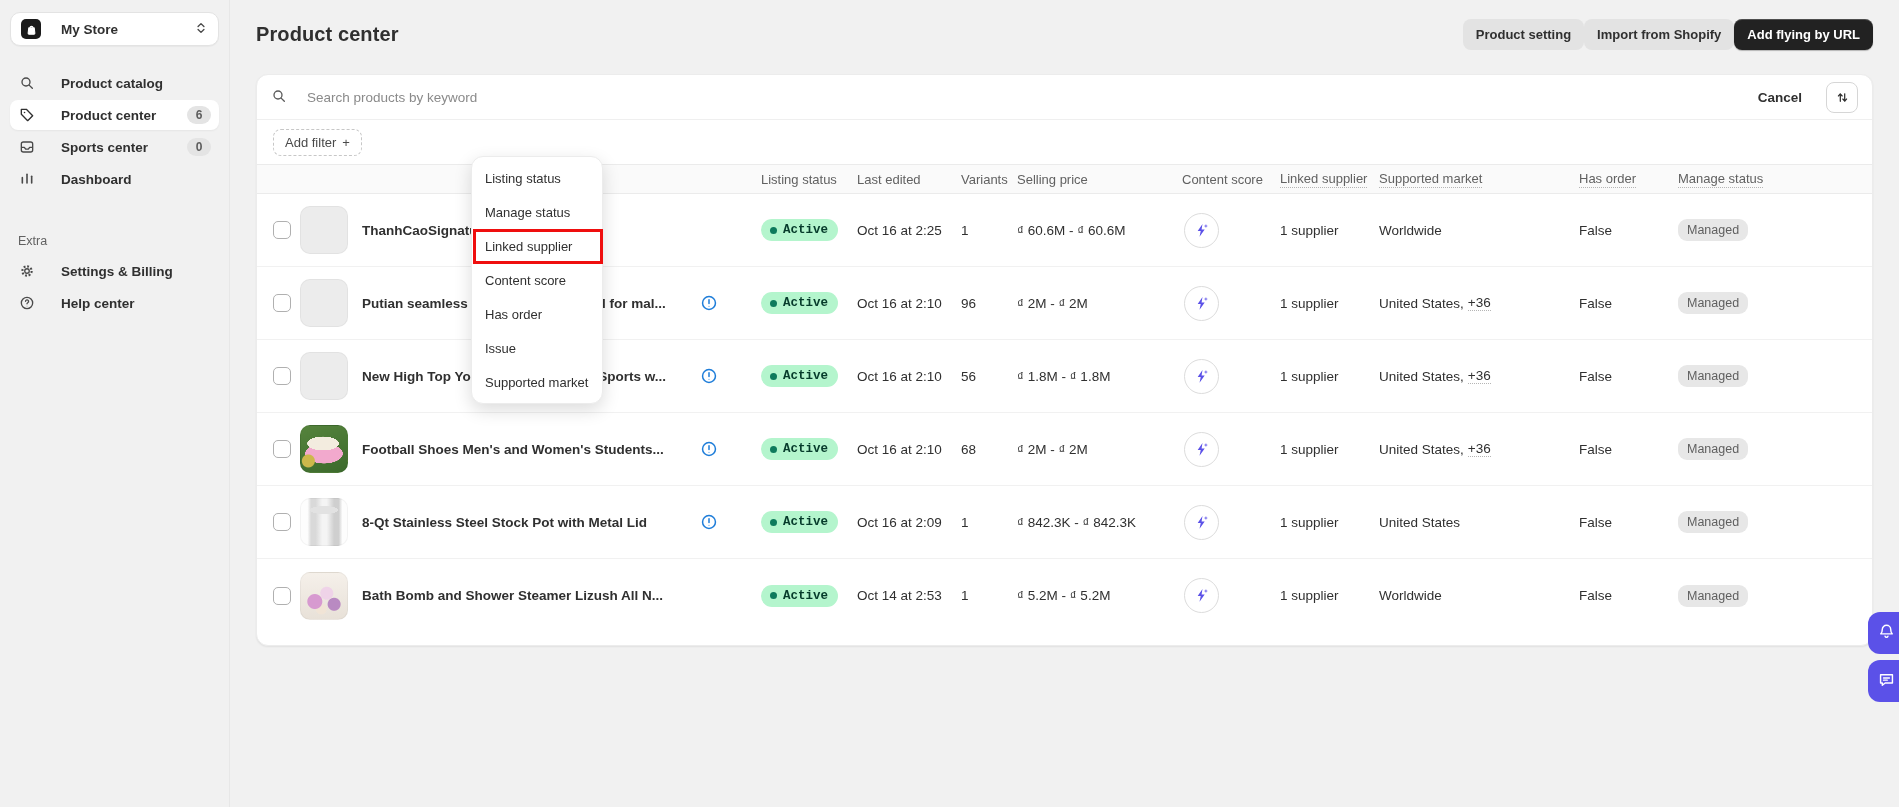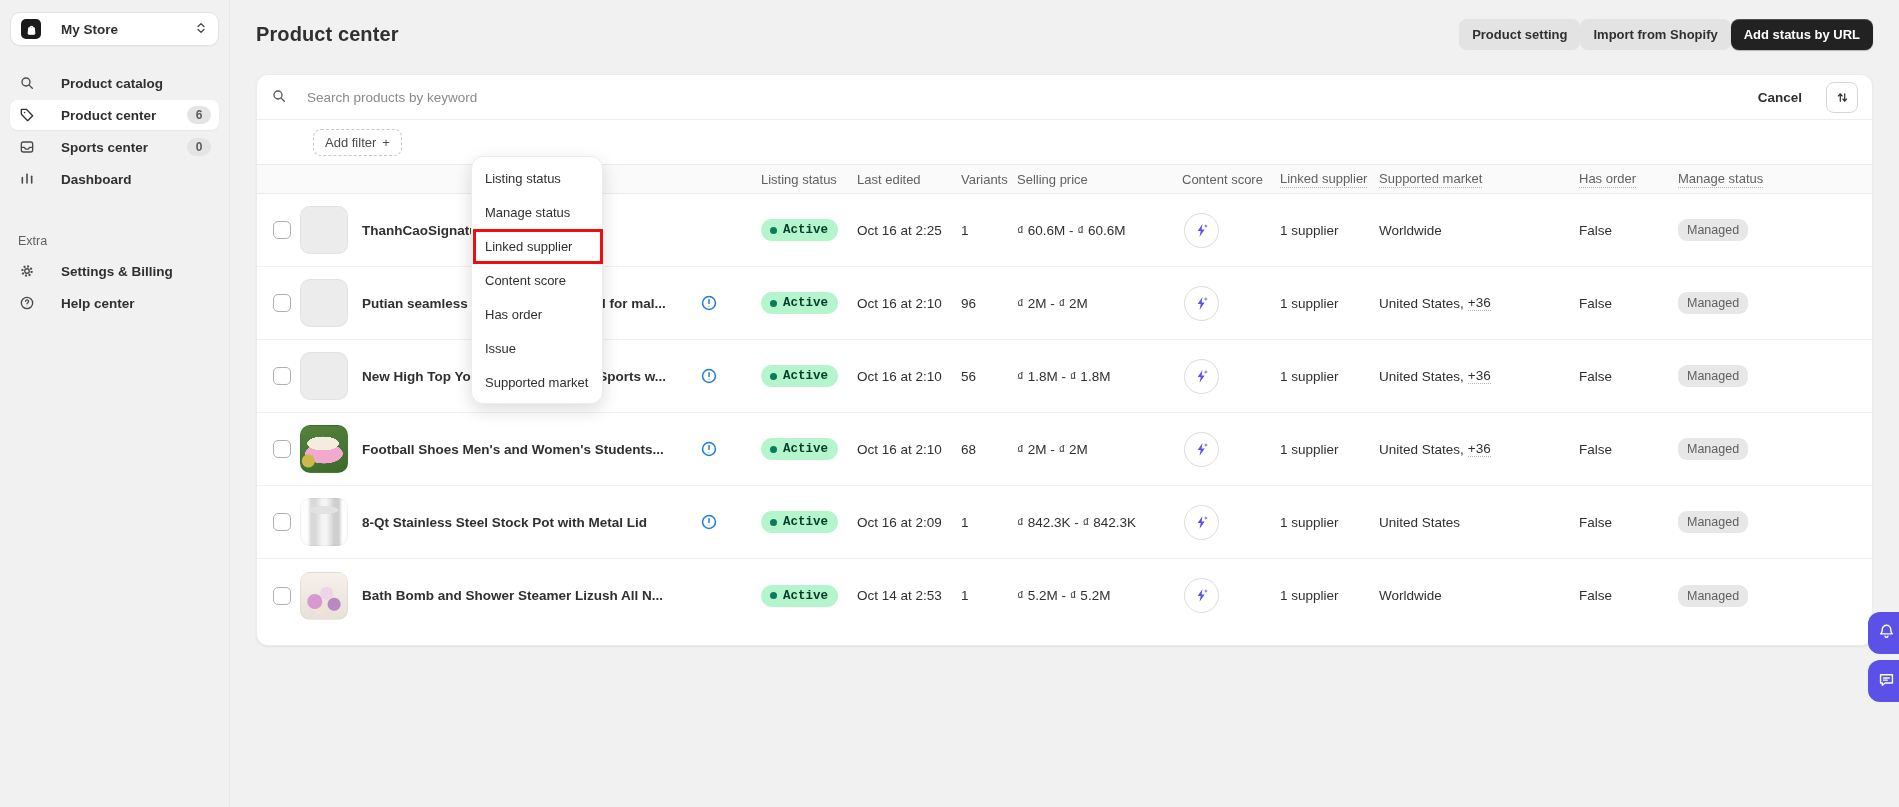--- a/index.html
+++ b/index.html
@@ -44,21 +44,21 @@
     box-shadow:0 1px 2px rgba(0,0,0,.07); height:572px; overflow:hidden; position:relative; }
   .search-row { height:45px; display:flex; align-items:center; padding:0 14px; gap:20px;
     border-bottom:1px solid #efefef; }
   .search-input { flex:1; border:none; outline:none; font-size:13.5px; color:#303030;
     font-family:inherit; background:transparent; }
   .search-input::placeholder { color:#8a8a8a; }
   .cancel-btn { background:none; border:none; font-family:inherit; font-size:13.5px;
     font-weight:600; color:#303030; cursor:pointer; margin-right:4px; }
   .sort-btn { width:32px; height:31px; border:1px solid #d6d6d6; border-radius:8px;
     background:#fff; cursor:pointer; display:flex; align-items:center; justify-content:center; }
-  .filter-row { height:44px; display:flex; align-items:center; padding:0 16px;margin-left:40px; }
+  .filter-row { height:44px; display:flex; align-items:center; padding:0 16px; }
   .add-filter-chip { border:1px dashed #c7c7c7; border-radius:8px; background:#fff;
     padding:5px 11px; font-size:13px; color:#4a4a4a; font-family:inherit; cursor:pointer;
     display:flex; gap:6px; align-items:center; }
   
   .thead { height:30px; background:#fafafa; border-top:1px solid #ebebeb;
     border-bottom:1px solid #ebebeb; display:flex; align-items:center; padding:0 16px;
     font-size:13px; color:#616161; }
   .cell { flex:none; display:flex; align-items:center; }
   .col-product { width:488px; gap:0; }
   .col-listing { width:96px; }
@@ -208,21 +208,21 @@
     </div>
   </nav>
 </aside>
 
 <div class="main">
   <div class="page-header">
     <h1 class="page-title">Product center</h1>
     <div class="header-buttons">
       <button class="btn secondary">Product setting</button>
       <button class="btn secondary">Import from Shopify</button>
-      <button class="btn primary">Add status by URL</button>
+      <button class="btn primary">Add flying by URL</button>
     </div>
   </div>
 
   <div class="card">
     <div class="search-row">
       <span>
         <svg width="16" height="16" viewBox="0 0 24 24" fill="none" stroke="#5c5c5c" stroke-width="2" stroke-linecap="round">
             <circle cx="10.5" cy="10.5" r="6"></circle>
             <path d="M15.2 15.2 20 20"></path>
           </svg>

